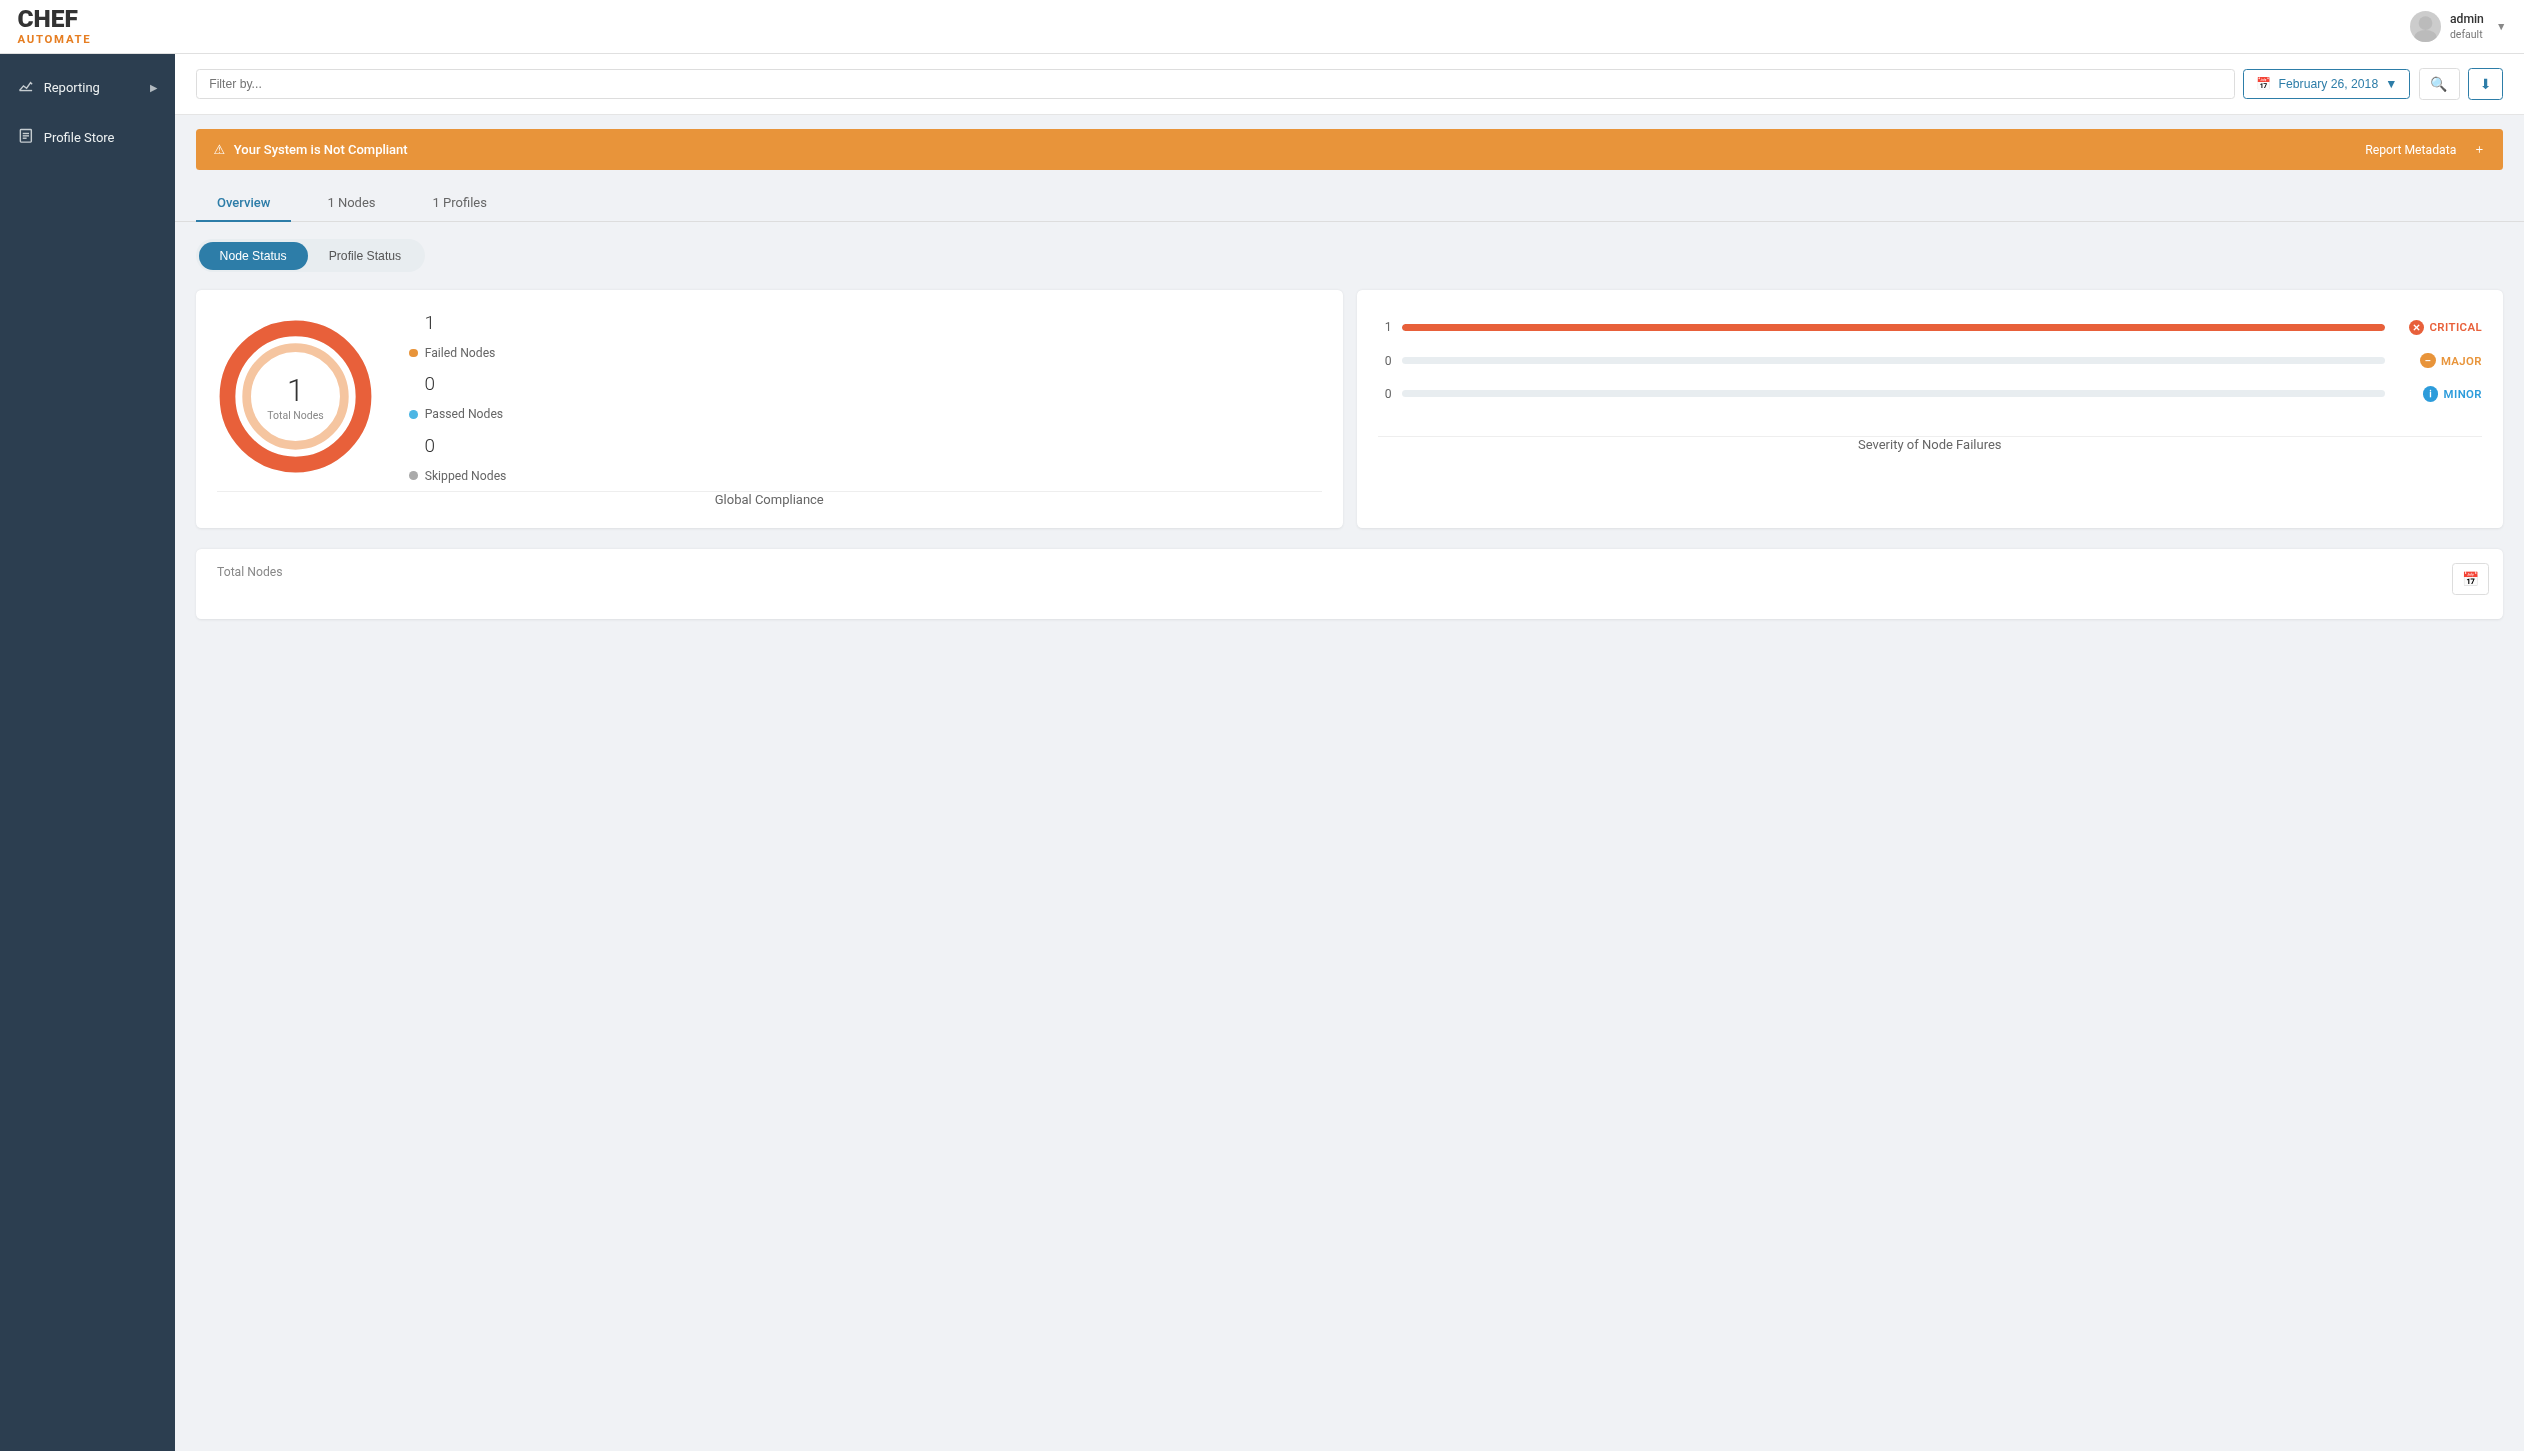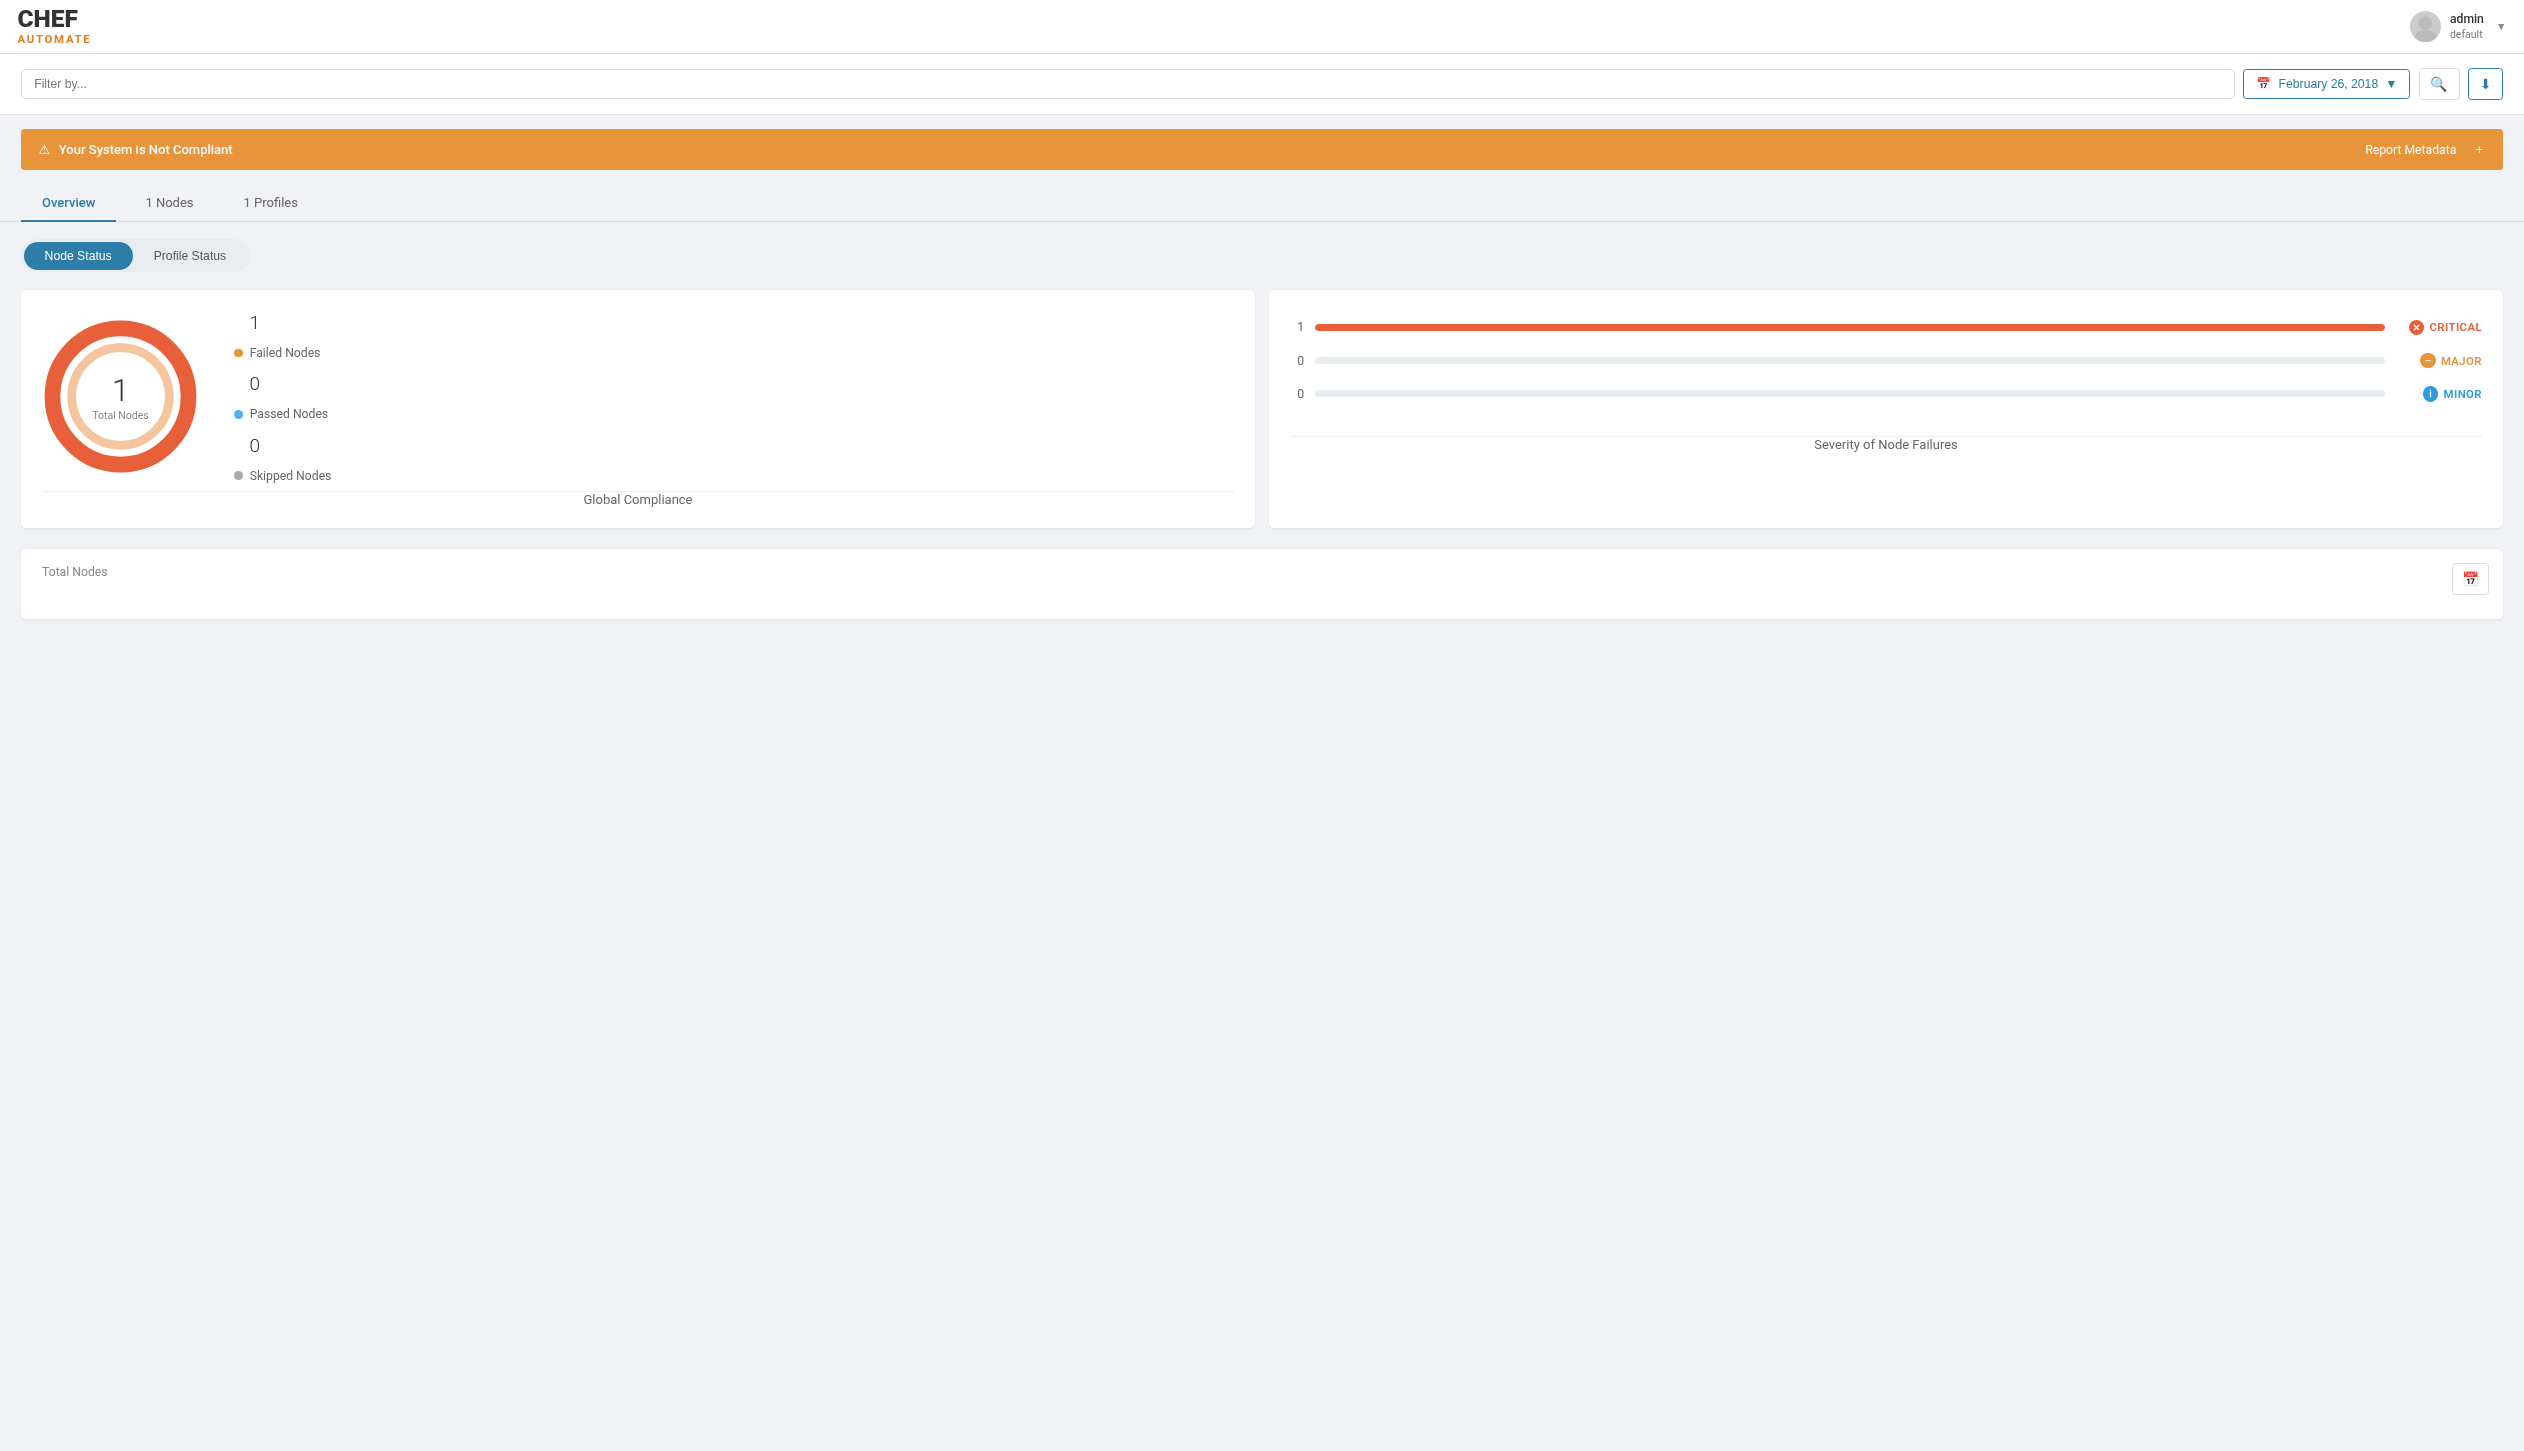--- a/index.html
+++ b/index.html
@@ -90,21 +90,21 @@
       background: #e8943a; margin: 14px 21px 0;
       border-radius: 3.5px; padding: 12.2px 17.5px;
       display: flex; align-items: center; justify-content: space-between;
       color: #fff;
     }
     .alert-left { display: flex; align-items: center; gap: 8.7px; font-size: 13px; font-weight: 500; }
     .alert-right { display: flex; align-items: center; gap: 17px; font-size: 12.2px; cursor: pointer; }
 
     
     .tabs-bar {
-      display: flex; gap: 8px; padding: 0 21px;
+      display: flex; gap: 15px; padding: 0 21px;
       background: transparent; margin-top: 14px;
       border-bottom: 1.7px solid #ddd;
     }
     .tab {
       padding: 10.5px 21px; font-size: 13px; color: #666;
       cursor: pointer; border-bottom: 2.6px solid transparent;
       margin-bottom: -1.7px;
     }
     .tab.active { color: #2d7da8; border-bottom: 2.6px solid #2d7da8; font-weight: 500; }
 
@@ -197,20 +197,43 @@
     <div class="user-info">
       <span class="user-name">admin</span>
       <span class="user-role">default</span>
     </div>
     <span class="chevron-down">▼</span>
   </div>
 </div>
 
 <div class="main-layout">
 
+  <aside class="sidebar">
+    <div class="sidebar-item">
+      <span class="sidebar-icon">
+        <svg width="15.7" height="15.7" viewBox="0 0 20 20" fill="none" stroke="#ecf0f1" stroke-width="1.8">
+          <polyline points="2,16 7,10 11,13 16,6 18,8"></polyline>
+          <line x1="2" y1="16" x2="18" y2="16"></line>
+        </svg>
+      </span>
+      <span class="sidebar-label">Reporting</span>
+      <span class="sidebar-arrow">▶</span>
+    </div>
+    <div class="sidebar-item">
+      <span class="sidebar-icon">
+        <svg width="15.7" height="15.7" viewBox="0 0 20 20" fill="none" stroke="#ecf0f1" stroke-width="1.8">
+          <rect x="3" y="2" width="14" height="16" rx="1"></rect>
+          <line x1="6" y1="7" x2="14" y2="7"></line>
+          <line x1="6" y1="10" x2="14" y2="10"></line>
+          <line x1="6" y1="13" x2="11" y2="13"></line>
+        </svg>
+      </span>
+      <span class="sidebar-label">Profile Store</span>
+    </div>
+  </aside>
 
   <main class="content">
 
     <div class="filter-bar">
       <input class="filter-input" type="text" placeholder="Filter by..." style="">
       <button class="date-picker-btn">
         <span>📅</span>
         <span>February 26, 2018</span>
         <span>▼</span>
       </button>

